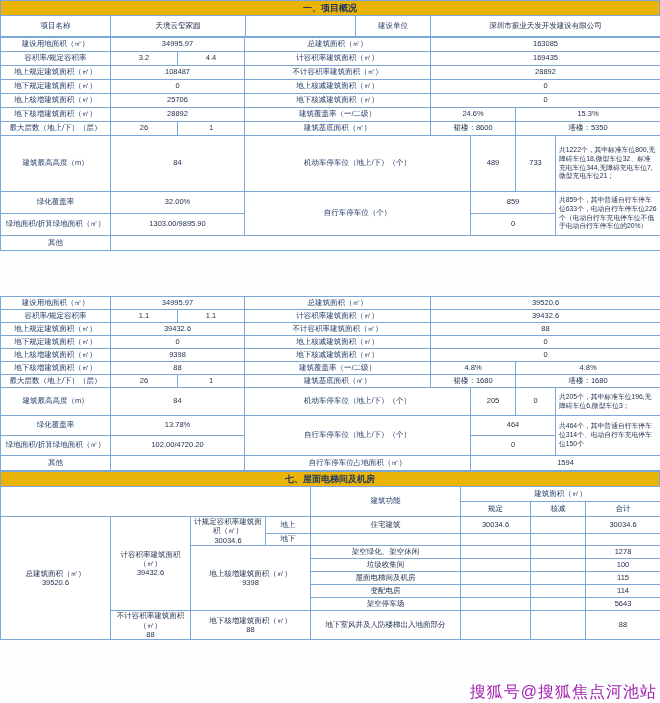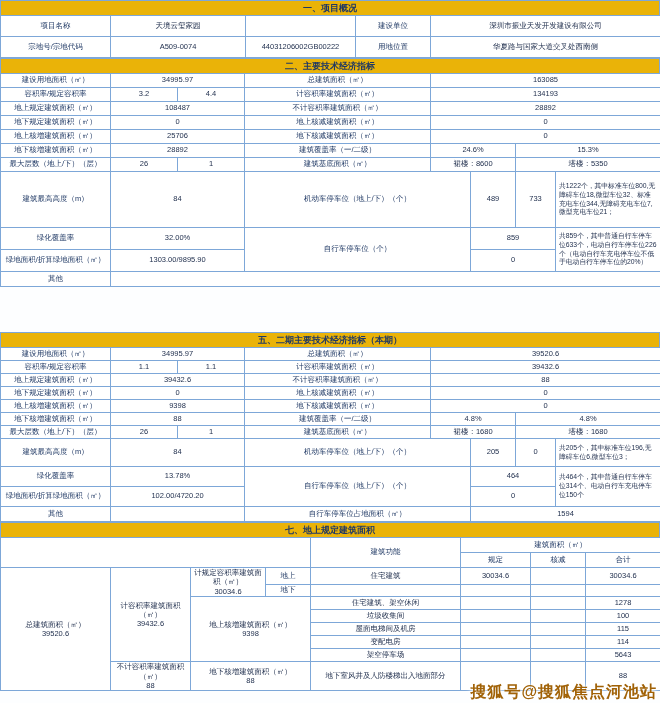--- a/index.html
+++ b/index.html
@@ -14,22 +14,22 @@
   td { border:1px solid #7da7d8; font-size:7.5px; text-align:center; vertical-align:middle;
        padding:0 2px; overflow:hidden; line-height:1.15; color:#1c2b4a; background:#ffffff; }
   td.lbl { color:#1f3864; }
   td.note { font-size:6.8px; text-align:left; line-height:1.3; padding:1px 3px; vertical-align:middle; }
   td.stack div { line-height:1.25; }
   .gap { height:45px; }
   .watermark { position:absolute; top:268px; left:0; width:660px; text-align:center;
                font-family:"Liberation Serif","DejaVu Serif",serif; font-style:italic;
                font-size:46px; letter-spacing:8px; color:#b7bcc4; opacity:0.6;
                z-index:5; pointer-events:none; }
-  .footer-mark { position:absolute; right:3px; bottom:0; z-index:6; font-size:16px; font-weight:bold;
-                 color:#a16207; letter-spacing:1px; text-shadow:0 0 3px #ffffff, 0 0 6px #ffffff;text-align:right; }
+  .footer-mark { position:absolute; right:3px; bottom:0; z-index:6; font-size:16px; font-weight:normal;
+                 color:#a21caf; letter-spacing:1px; text-shadow:0 0 3px #ffffff, 0 0 6px #ffffff;text-align:right; }
 </style>
 </head>
 <body>
 
 <div class="page">
 
   <div class="band">一、项目概况</div>
 
   <table>
     <colgroup>
@@ -40,31 +40,23 @@
         <col style="width:230px">
       </colgroup>
     <tbody>
         <tr style="height:21px">
       <td class="lbl">项目名称</td>
       <td>天境云玺家园</td>
       <td></td>
       <td class="lbl">建设单位</td>
       <td>深圳市振业天发开发建设有限公司</td>
     </tr>
-    <tr style="height:21px">
-      <td class="lbl">宗地号/宗地代码</td>
-      <td>A509-0074</td>
-      <td>44031206002GB00222</td>
-      <td class="lbl">用地位置</td>
-      <td>华夏路与国家大道交叉处西南侧</td>
-    </tr>
   </tbody>
     </table>
 
-  <div class="band">二、主要技术经济指标</div>
 
   <table>
     <colgroup>
         <col style="width:110px">
         <col style="width:67px">
         <col style="width:67px">
         <col style="width:111px">
         <col style="width:75px">
         <col style="width:40px">
         <col style="width:45px">
@@ -76,21 +68,21 @@
       <td class="lbl">建设用地面积（㎡）</td>
       <td colspan="2">34995.97</td>
       <td colspan="2" class="lbl">总建筑面积（㎡）</td>
       <td colspan="4">163085</td>
     </tr>
     <tr style="height:14px">
       <td class="lbl">容积率/规定容积率</td>
       <td>3.2</td>
       <td>4.4</td>
       <td colspan="2" class="lbl">计容积率建筑面积（㎡）</td>
-      <td colspan="4">134193</td>
+      <td colspan="4">169435</td>
     </tr>
     <tr style="height:14px">
       <td class="lbl">地上规定建筑面积（㎡）</td>
       <td colspan="2">108487</td>
       <td colspan="2" class="lbl">不计容积率建筑面积（㎡）</td>
       <td colspan="4">28892</td>
     </tr>
     <tr style="height:14px">
       <td class="lbl">地下规定建筑面积（㎡）</td>
       <td colspan="2">0</td>
@@ -140,21 +132,20 @@
     </tr>
     <tr style="height:15px">
       <td class="lbl">其他</td>
       <td colspan="8"></td>
     </tr>
   </tbody>
     </table>
 
   <div class="gap"></div>
 
-  <div class="band">五、二期主要技术经济指标（本期）</div>
 
   <table>
     <colgroup>
         <col style="width:110px">
         <col style="width:67px">
         <col style="width:67px">
         <col style="width:111px">
         <col style="width:75px">
         <col style="width:40px">
         <col style="width:45px">
@@ -230,21 +221,21 @@
     </tr>
     <tr style="height:15px">
       <td class="lbl">其他</td>
       <td colspan="2"></td>
       <td colspan="3" class="lbl">自行车停车位占地面积（㎡）</td>
       <td colspan="3">1594</td>
     </tr>
   </tbody>
     </table>
 
-  <div class="band">七、地上规定建筑面积</div>
+  <div class="band">七、屋面电梯间及机房</div>
 
   <table>
     <colgroup>
         <col style="width:110px">
         <col style="width:80px">
         <col style="width:75px">
         <col style="width:45px">
         <col style="width:150px">
         <col style="width:70px">
         <col style="width:55px">
@@ -285,21 +276,21 @@
       <td></td>
       <td></td>
       <td></td>
       <td></td>
     </tr>
     <tr style="height:13px">
       <td rowspan="5" colspan="2" class="stack">
         <div>地上核增建筑面积（㎡）</div>
         <div>9398</div>
       </td>
-      <td>住宅建筑、架空休闲</td>
+      <td>架空绿化、架空休闲</td>
       <td></td>
       <td></td>
       <td>1278</td>
     </tr>
     <tr style="height:13px">
       <td>垃圾收集间</td>
       <td></td>
       <td></td>
       <td>100</td>
     </tr>

